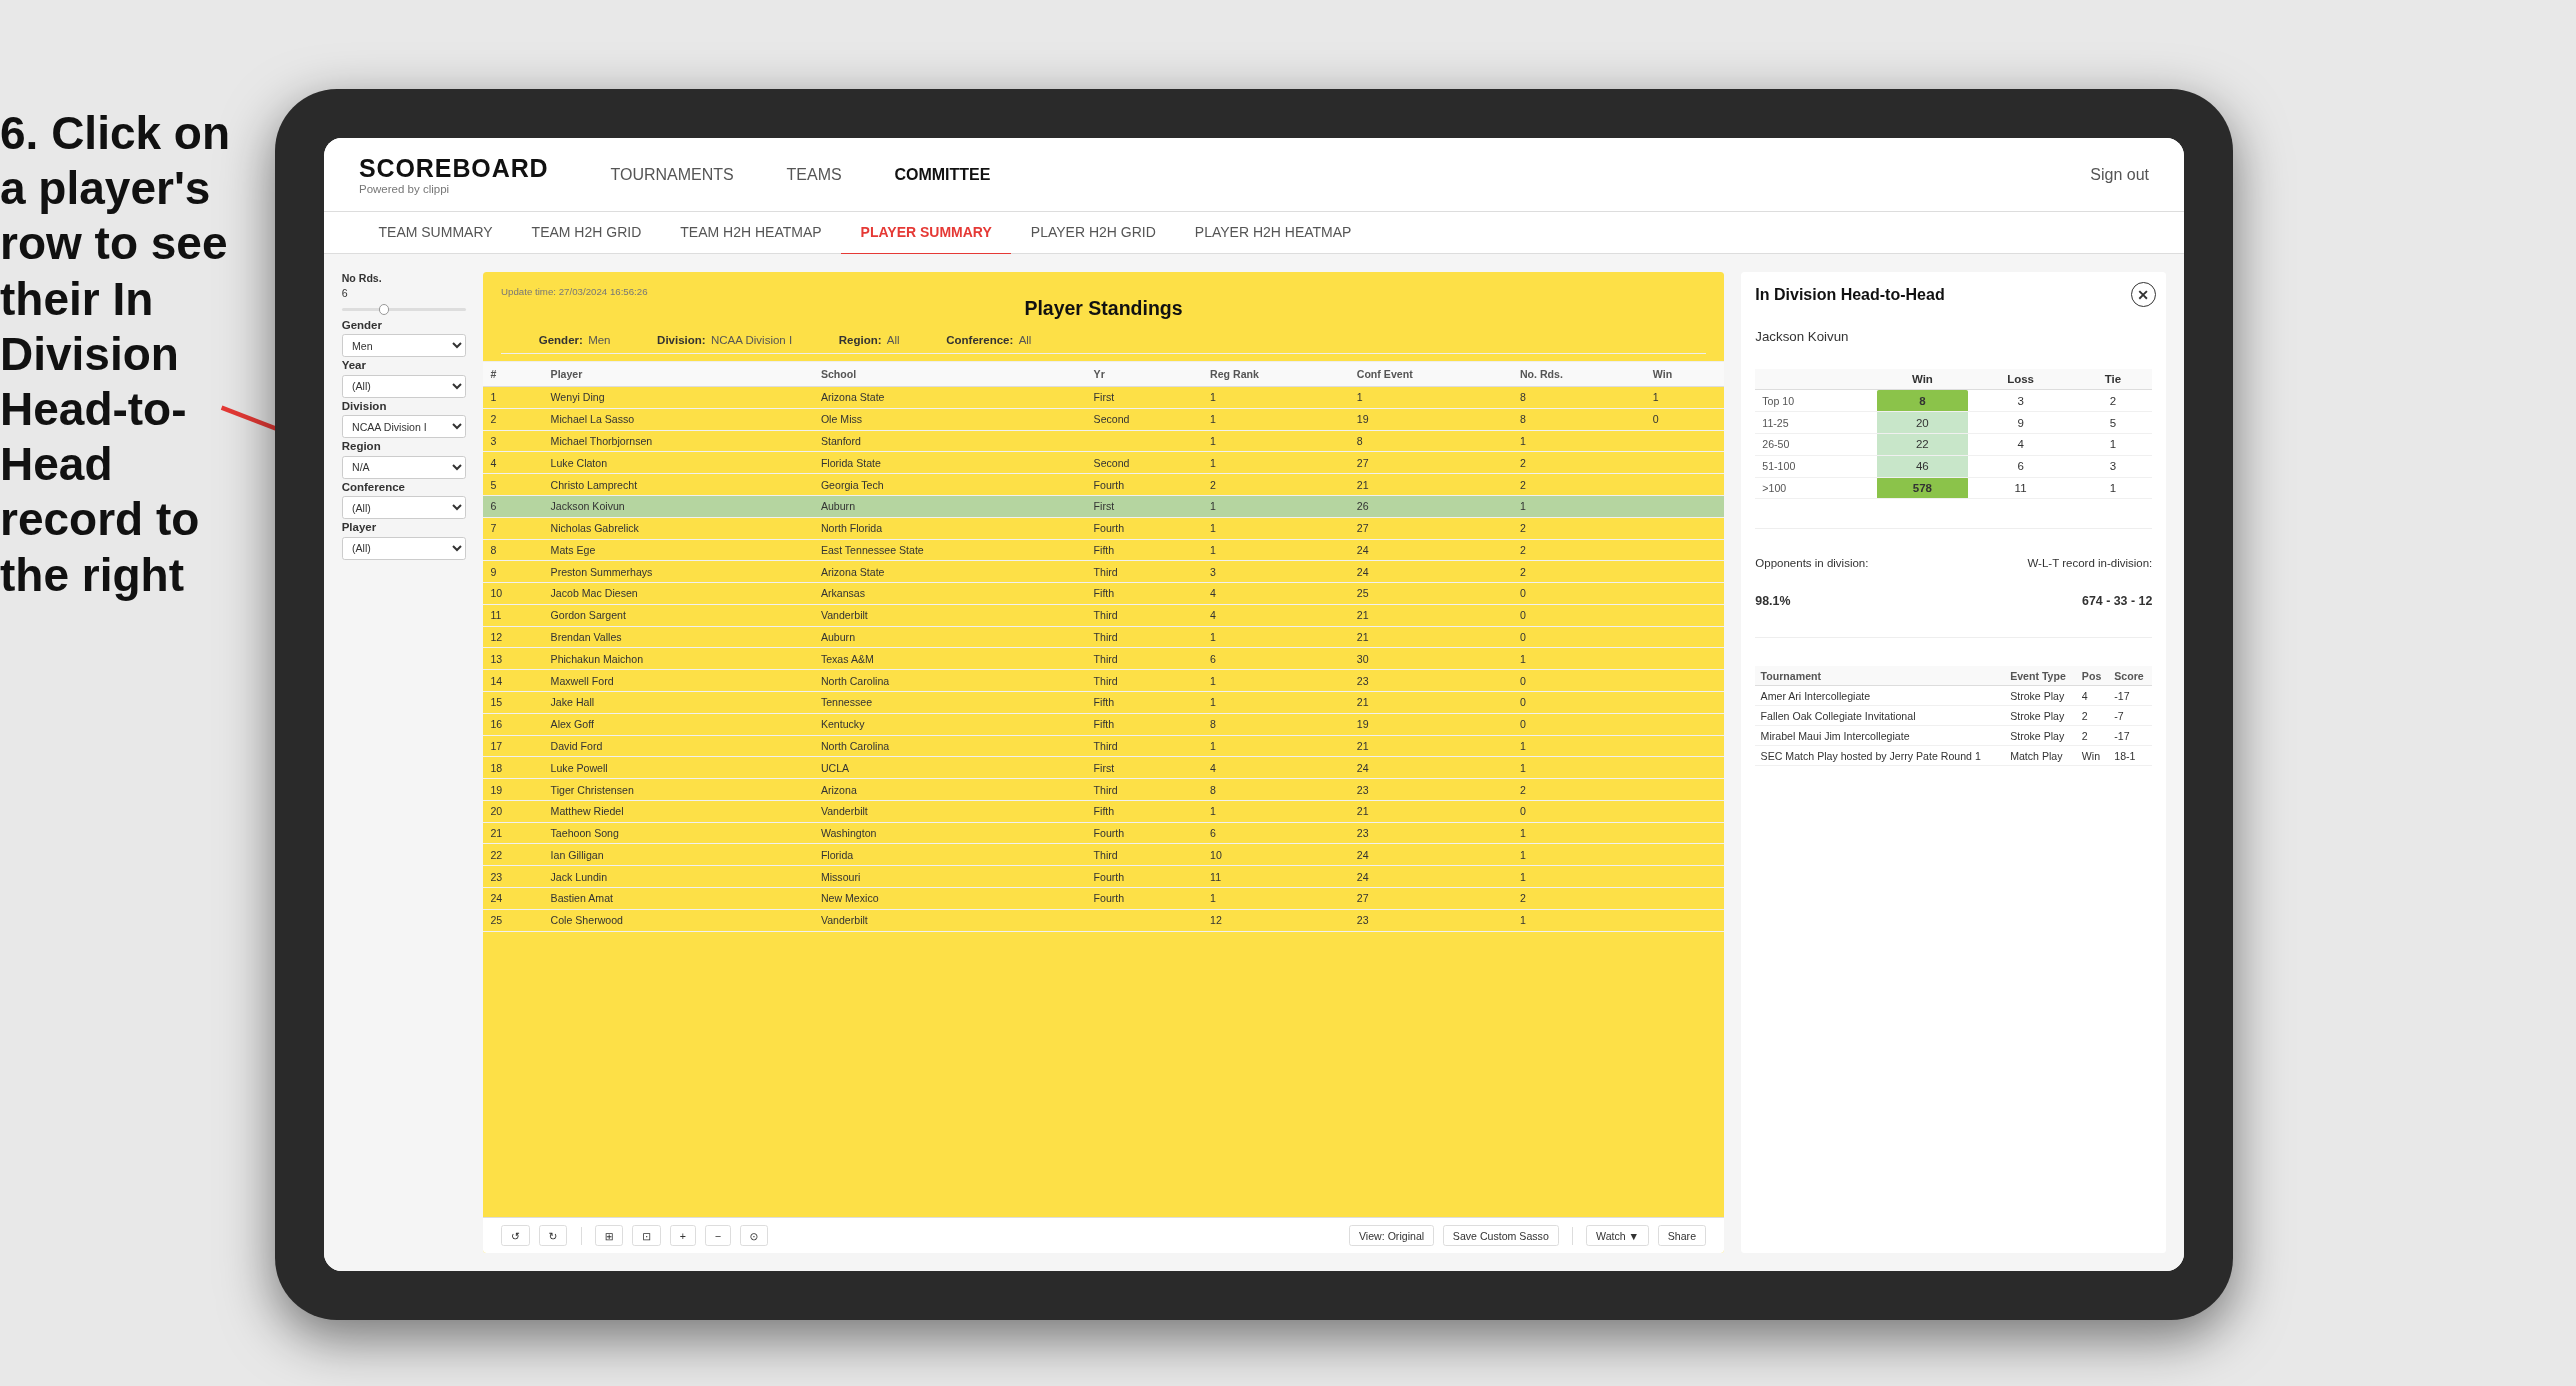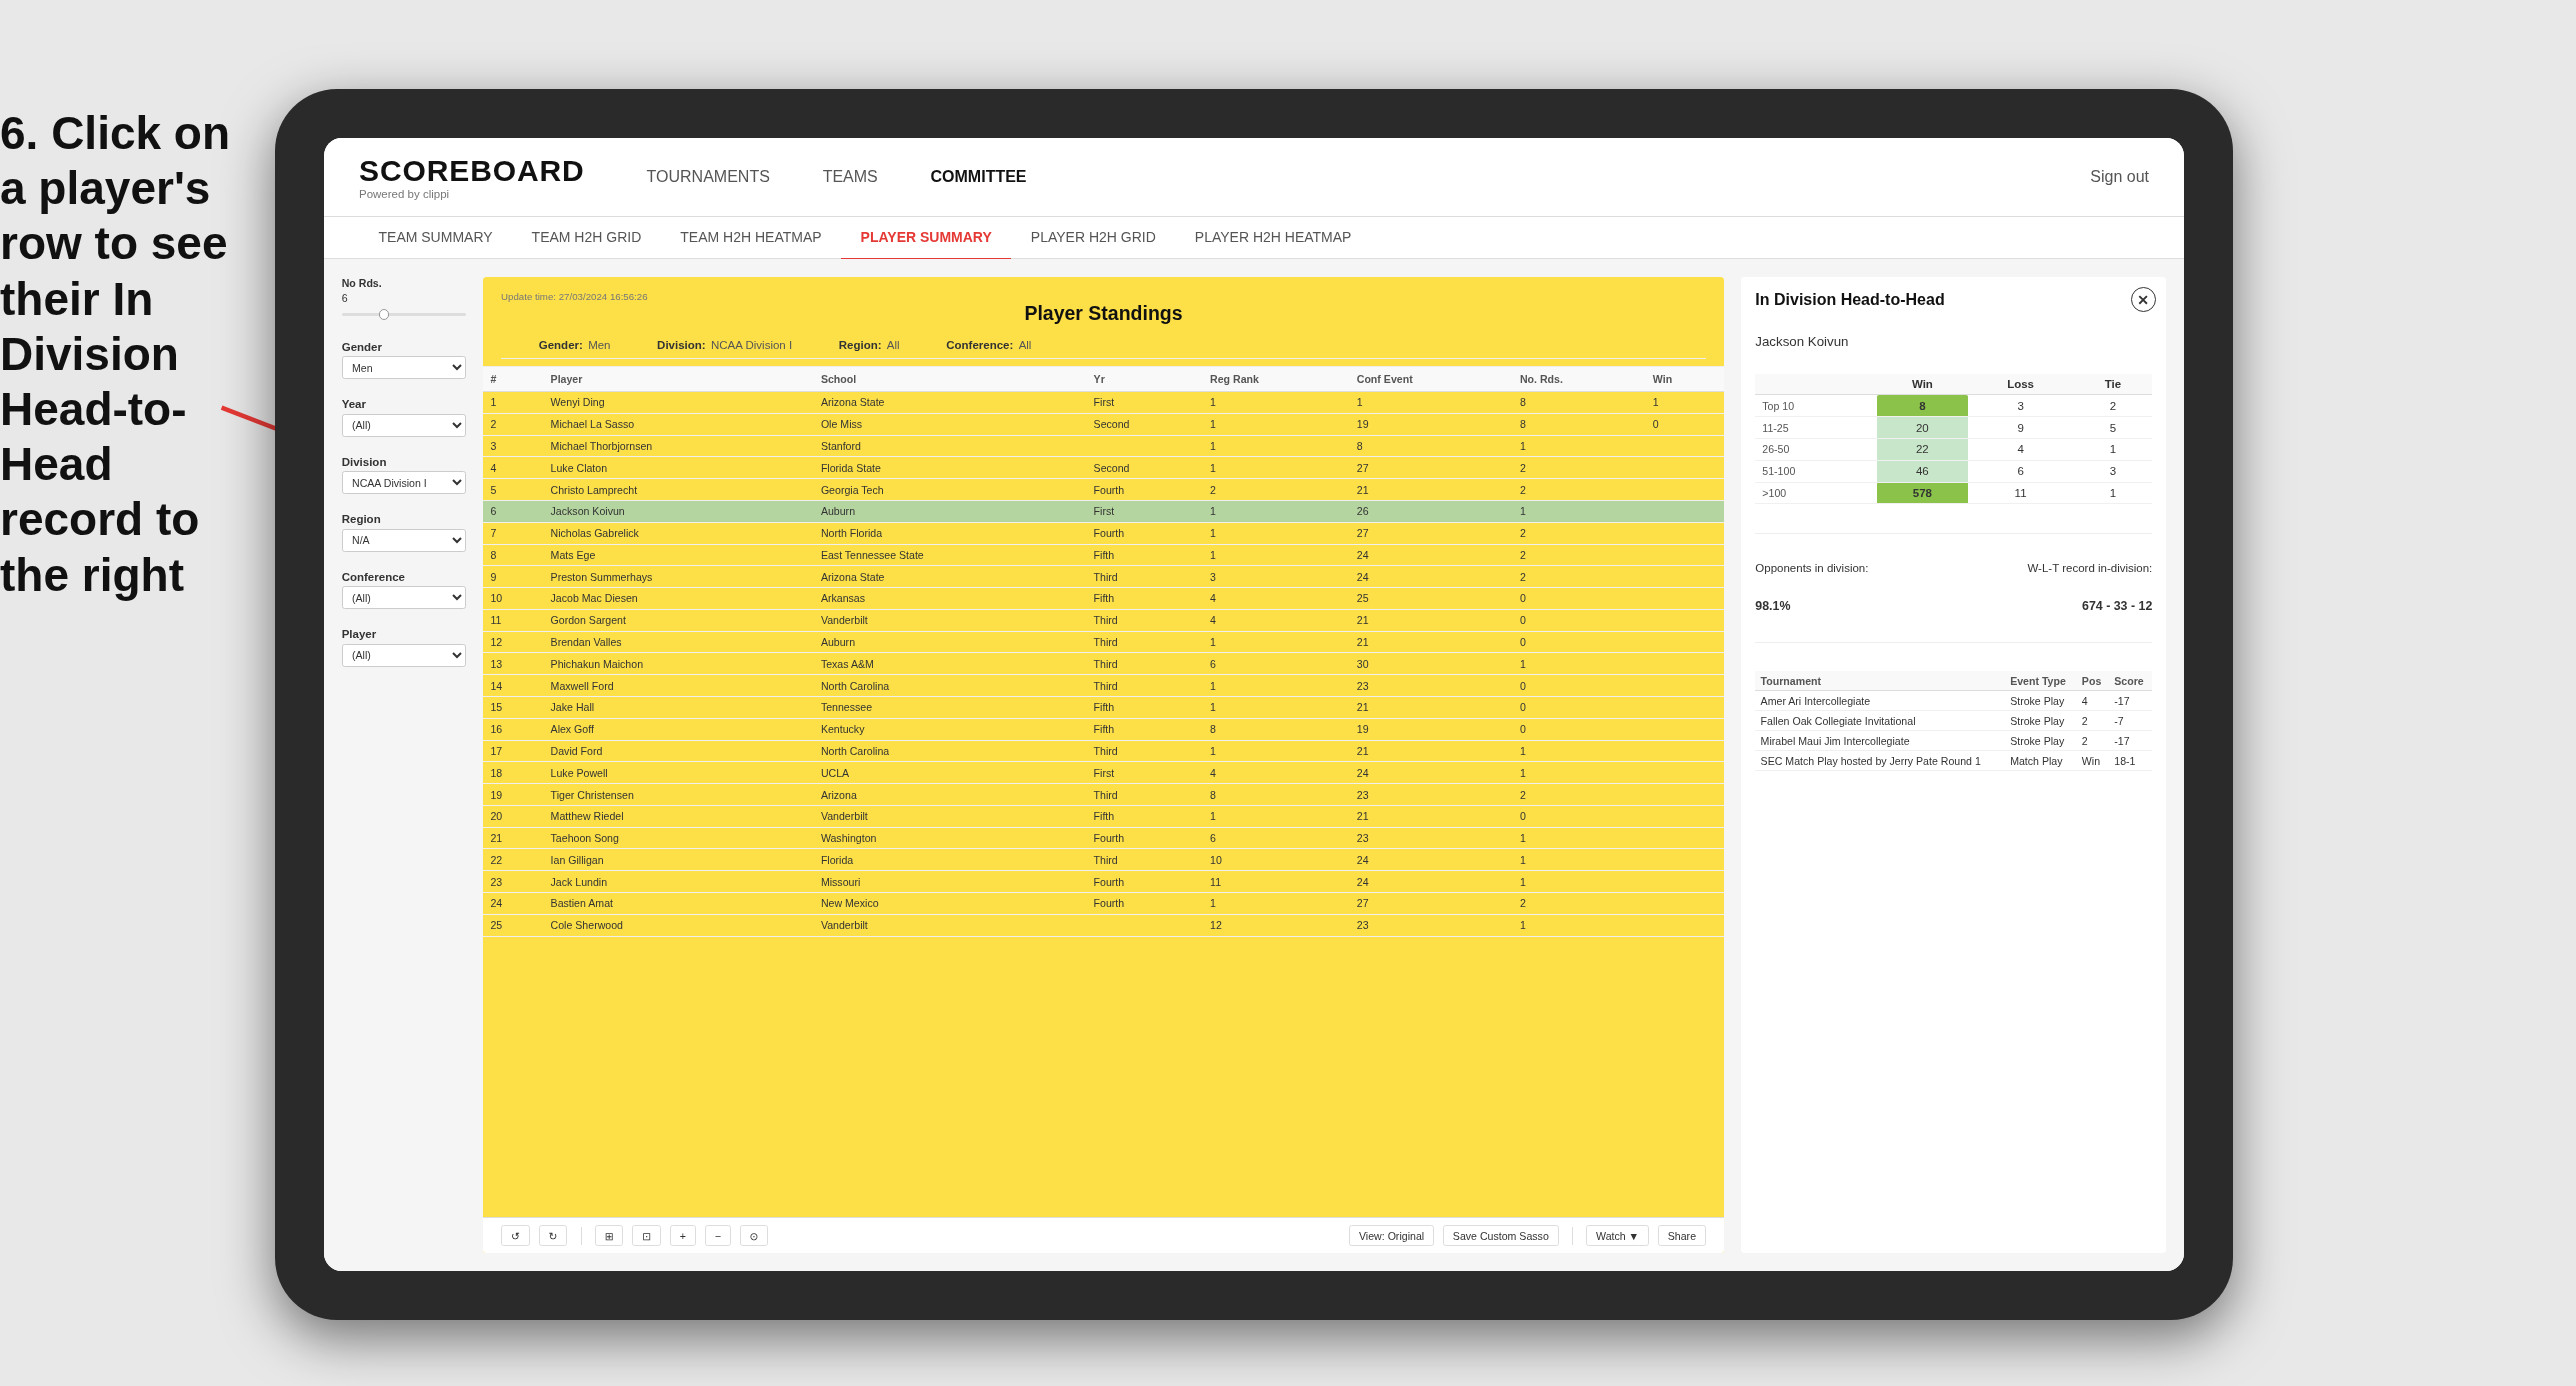--- a/index.html
+++ b/index.html
@@ -56,21 +56,21 @@
       background: #fff;
     }
 
     .logo-area {
       display: flex;
       flex-direction: column;
       margin-right: 53px;
     }
 
     .logo-scoreboard {
-      font-size: 30px;
+      font-size: 25px;
       font-weight: 900;
       color: #111;
       letter-spacing: 0.9px;
       text-transform: uppercase;
     }
 
     .logo-powered {
       font-size: 11.5px;
       color: #777;
     }
@@ -134,21 +134,21 @@
       padding: 17.7px;
       gap: 17.7px;
     }
 
     
     .filters-panel {
       width: 124px;
       flex-shrink: 0;
       display: flex;
       flex-direction: column;
-      gap: 19px;
+      gap: 2px;
     }
 
     .filter-group {
       display: flex;
       flex-direction: column;
       gap: 3.5px;
     }
 
     .filter-label {
       font-size: 11.5px;

